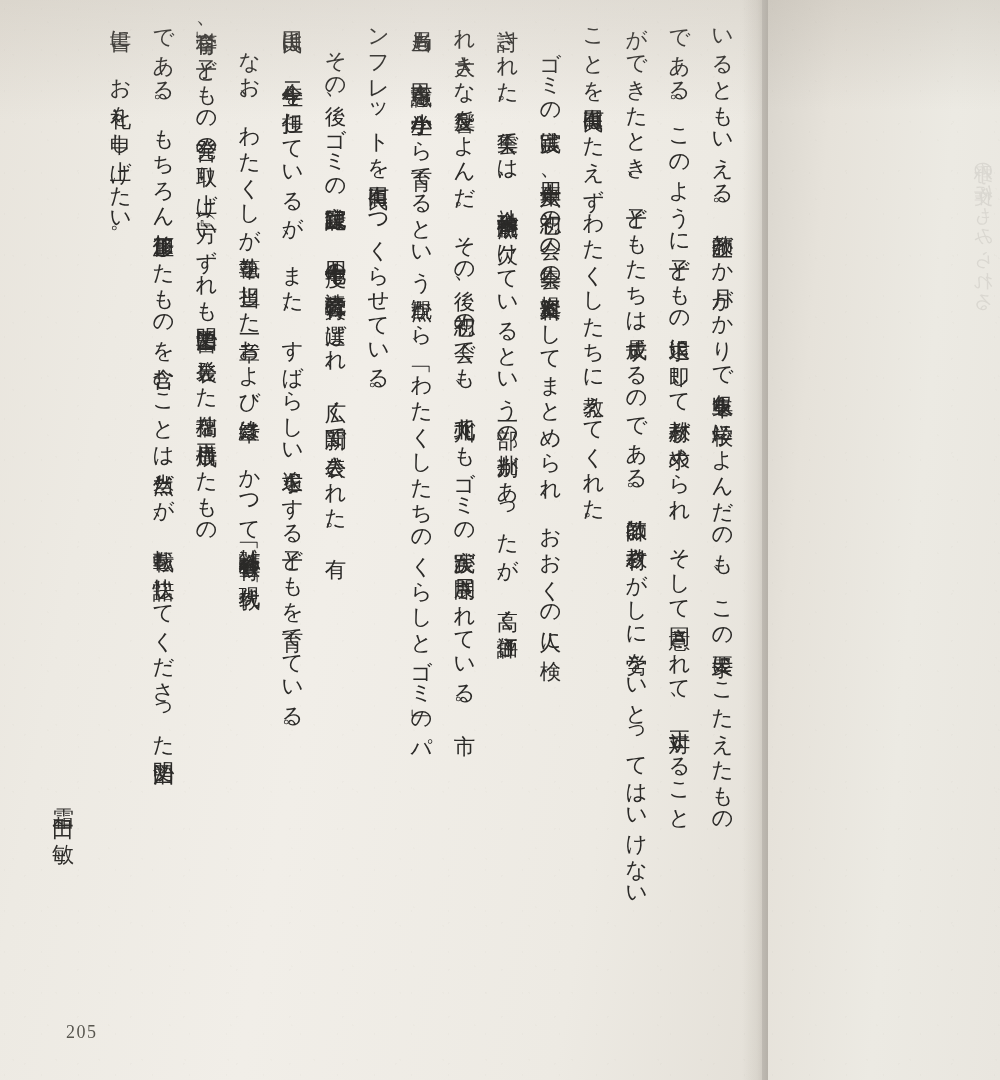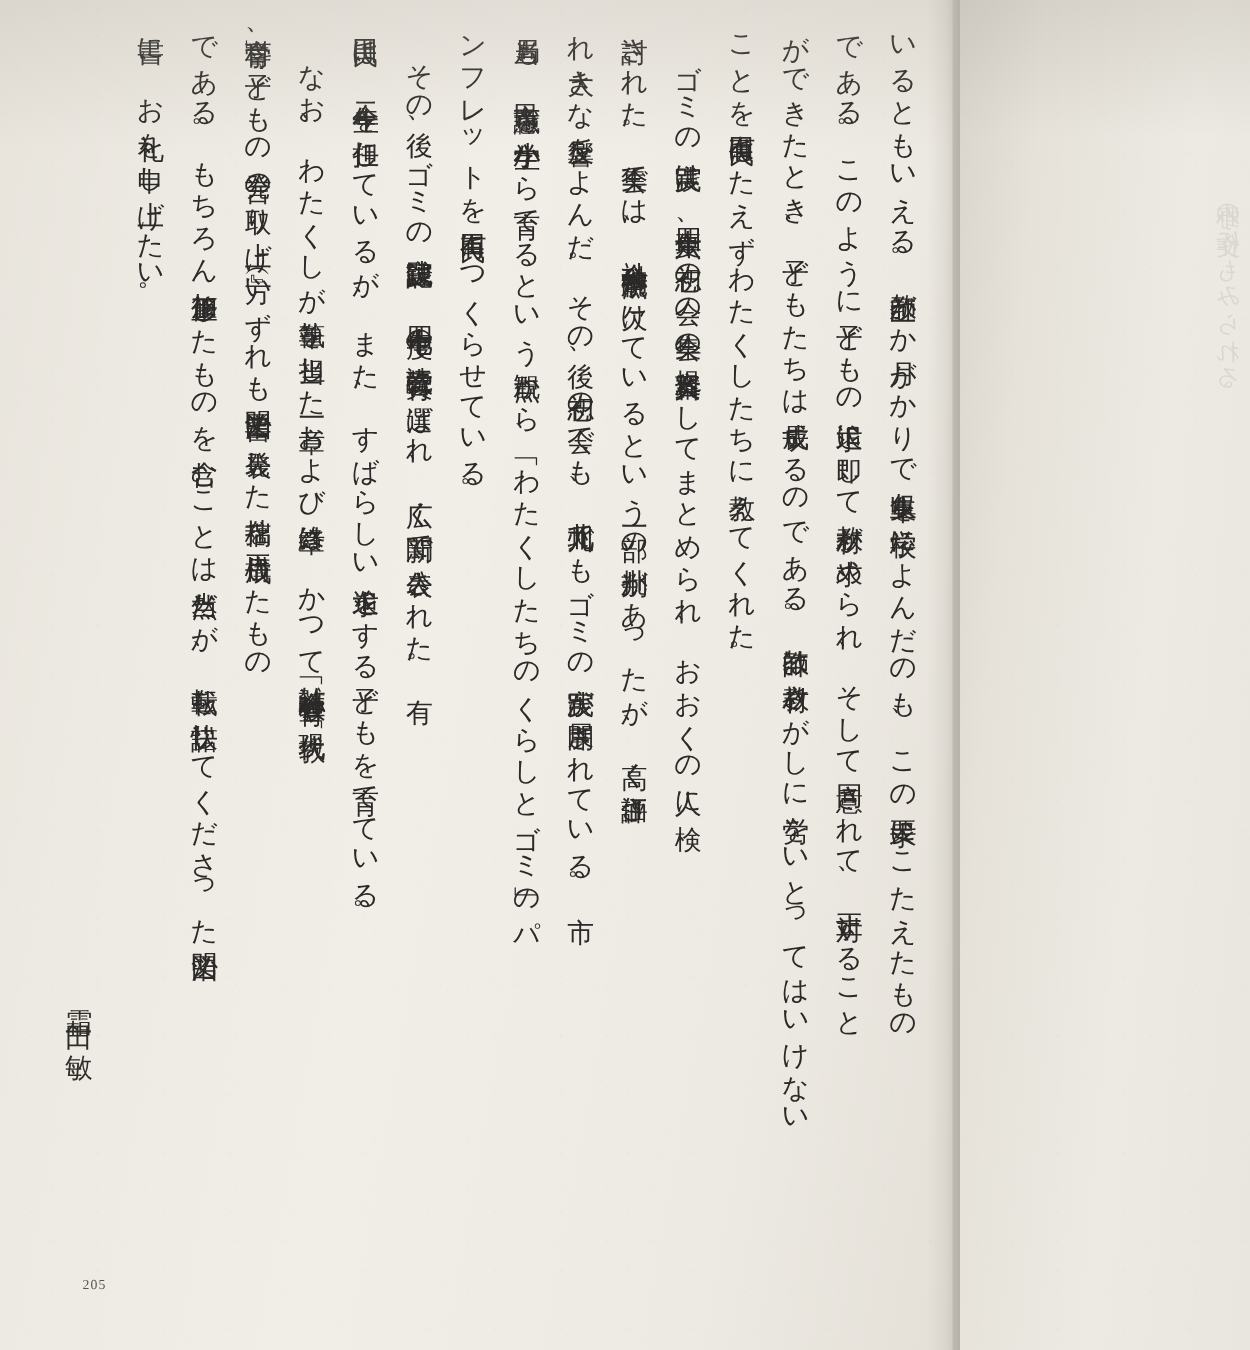--- a/index.html
+++ b/index.html
@@ -108,21 +108,21 @@
     font-size: 22px;
     letter-spacing: 0.55em;
     color: #2e2d2a;
   }
 
   .folio {
     position: absolute;
     left: 66px;
     top: 1022px;
     font-family: "Liberation Serif", "DejaVu Serif", serif;
-    font-size: 11px;
+    font-size: 18px;
     color: #58564f;
     letter-spacing: 0.08em;
   }
 
   
   .showthrough {
     position: absolute;
     right: 4px;
     top: 150px;
     width: 26px;

